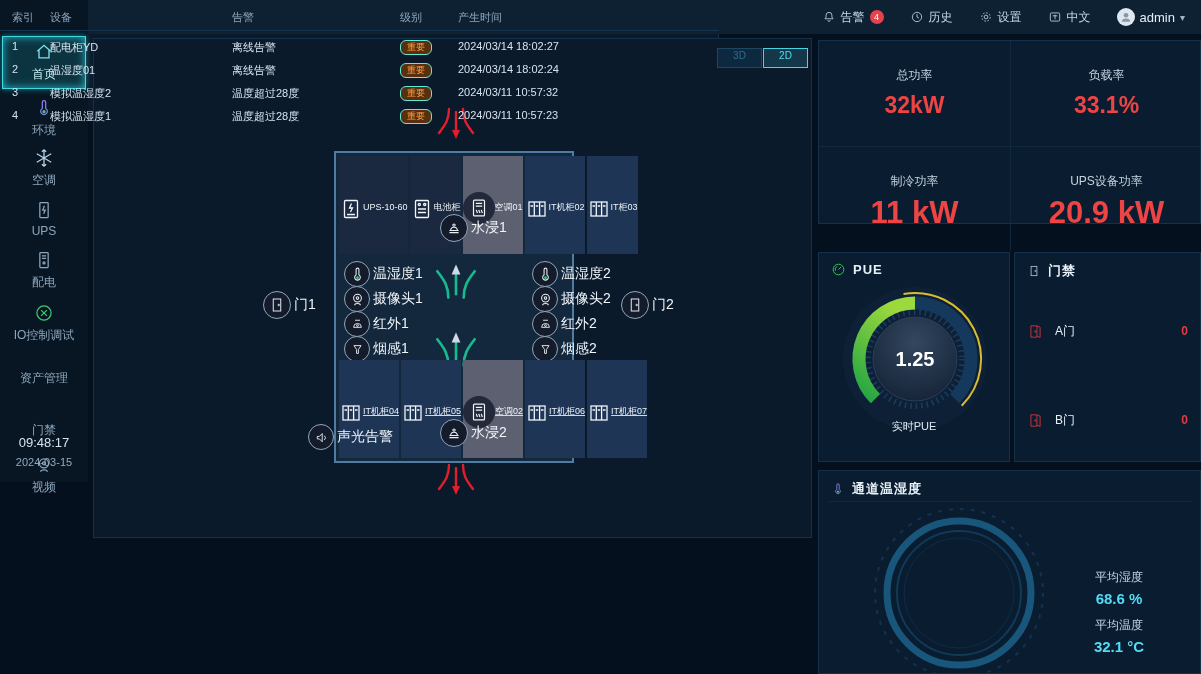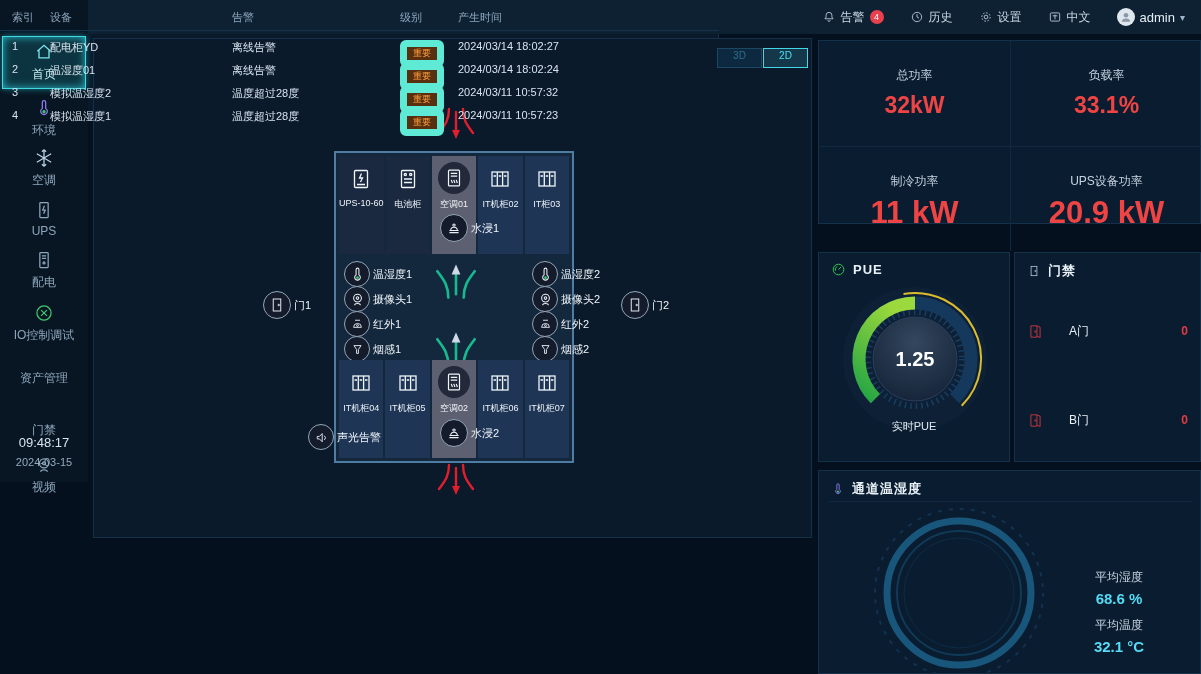--- a/index.html
+++ b/index.html
@@ -48,68 +48,68 @@
   
   .vbtn { position:absolute; top:9px; width:45px; height:20px; font-size:10px; text-align:center;
     line-height:14px; cursor:pointer; }
   #btn-3d { right:49px; background:#0c2940; border:1px solid #1c4763; color:#2f6e8f; }
   #btn-2d { right:3px;  background:#14384a; border:1px solid #41d7e6; color:#4ae0f2; }
 
   
   #room { position:absolute; left:240px; top:112px; width:240px; height:312px;
     background:#13273d; border:2px solid #4e7ca3; box-shadow:0 0 10px #1d4possible; }
   .rackrow { position:absolute; left:0; width:236px; height:104px; display:flex; gap:2px; padding:3px; }
-  .rackrow.top { top:0; } .rackrow.bot { top:204px; }
-  .cell { flex:1; display:flex; flex-direction:column; align-items:center; cursor:pointer; }
+  .rackrow.top { top:0; } .rackrow.bot { top:204px;text-decoration:underline; }
+  .cell { flex:1; display:flex; align-items:center; cursor:pointer; }
   .cell.dark { background:#1a2940; } .cell.blue { background:#1e3556; } .cell.ac { background:#5c6070; }
   .cicon { margin-top:8px; height:30px; display:flex; align-items:center; justify-content:center; }
   .cell.ac .cicon { width:32px; height:32px; background:#23283a; border-radius:50%; margin-top:6px; }
   .cicon svg { stroke:#f2f6fa; }
   .clabel { font-size:9px; color:#eef3f8; margin-top:4px; white-space:nowrap; }
 
   .sens { position:absolute; display:flex; align-items:center; gap:3px; cursor:pointer; }
   .scir { width:26px; height:26px; border-radius:50%; background:#141c2c; border:1px solid #93a7b8;
     display:flex; align-items:center; justify-content:center; flex:0 0 auto; }
   .scir.big { width:28px; height:28px; }
   .scir svg { stroke:#e9eef4; }
-  .slabel { font-size:11px; color:#f0f5fa; white-space:nowrap; }
+  .slabel { font-size:14px; color:#f0f5fa; white-space:nowrap; }
 
   .flow { position:absolute; }
 
   
   .stat { position:absolute; width:191px; height:105px; text-align:center; }
   .stat .lbl { font-size:12px; color:#c6d4e2; margin-top:26px; }
   .stat .val { font-size:23px; font-weight:bold; color:#ef4444; margin-top:8px; }
   .stat.bigv .val { font-size:31px; margin-top:5px; }
   .vline { position:absolute; left:191px; top:0; width:1px; height:210px; background:#11293f; }
   .hline { position:absolute; left:0; top:105px; width:383px; height:1px; background:#11293f; }
 
   
   #pue-caption { position:absolute; left:0; top:166px; width:100%; text-align:center;
     font-size:11px; color:#dfe9f2; }
 
   
   .acc-row { position:absolute; left:12px; right:12px; height:20px; display:flex;
-    align-items:center; gap:25px; font-size:12px; color:#e8f0f7; cursor:pointer; }
+    align-items:center; gap:11px; font-size:12px; color:#e8f0f7; cursor:pointer; }
   .acc-val { margin-left:auto; color:#e23b43; font-weight:bold; }
 
   
   #chan-div { position:absolute; left:10px; top:30px; width:363px; height:1px; background:#11293f; }
   #chan-read { position:absolute; left:220px; top:88px; width:160px; text-align:center; }
   #chan-read .lbl { font-size:12px; color:#c6d4e2; margin-top:10px; }
   #chan-read .val { font-size:15px; font-weight:bold; color:#55dcf6; margin-top:4px; }
 
   
   .th { position:absolute; top:10px; font-size:11px; color:#8ea6bd; }
   #t-div { position:absolute; left:0; top:30px; width:719px; height:1px; background:#16334d; }
   .trow { position:absolute; left:0; right:0; height:16px; font-size:11px; color:#d7e2ee; cursor:pointer; }
   .trow span { position:absolute; white-space:nowrap; }
   .c1{left:12px}.c2{left:50px}.c3{left:232px}.c4{left:400px}.c5{left:458px}
-  .badge { display:inline-block; width:44px; text-align:center; background:#59300f;
-    border:7px solid #5eead4; color:#ff9d3c; font-size:9px; line-height:13px; border-radius:6px; }
+  .badge { display:inline-block; width:32px; text-align:center; background:#59300f;
+    border:1px solid #5eead4; color:#ff9d3c; font-size:9px; line-height:13px; border-radius:6px; }
 </style>
 </head>
 <body>
 
 <svg width="0" height="0" style="position:absolute">
   <defs>
     <g id="i-home">
         <path d="M4 11 L12 4 L20 11 M6 10 V19 H18 V10" fill="none" stroke-width="1.6"></path>
       </g>
     <g id="i-therm">

